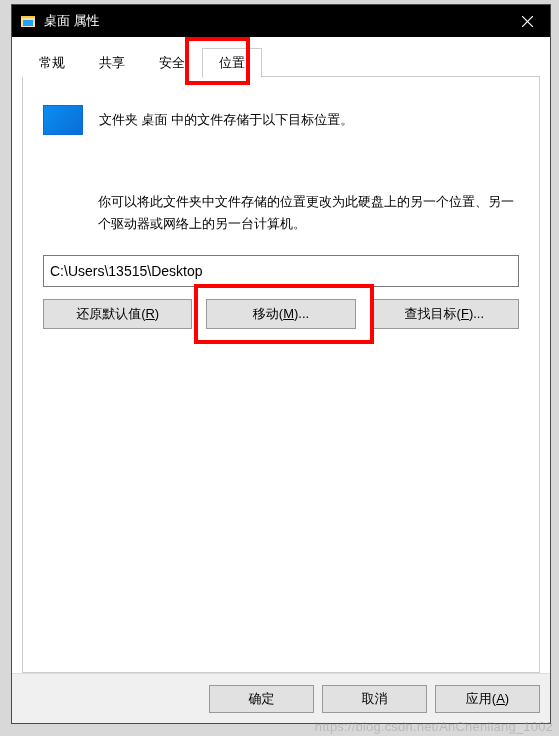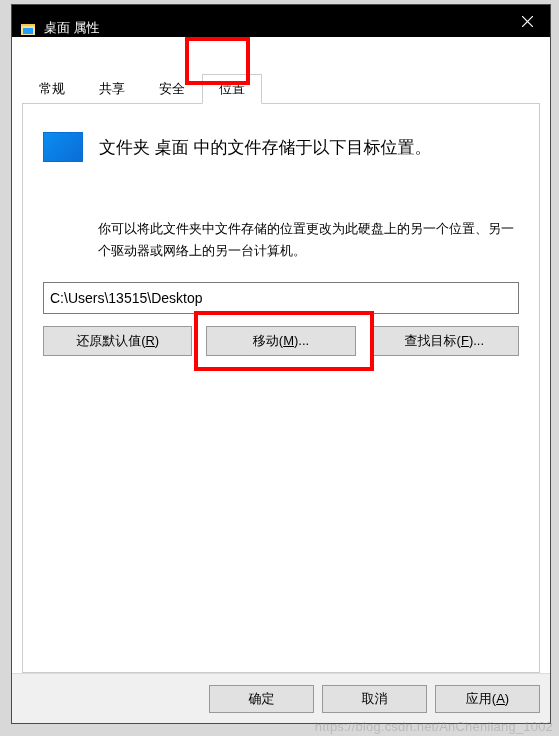--- a/index.html
+++ b/index.html
@@ -23,21 +23,21 @@
       height: 720px;
       background: #ffffff;
       border: 1px solid #4a4a4a;
       display: flex;
       flex-direction: column;
     }
     .titlebar {
       height: 32px;
       background: #000000;
       display: flex;
-      align-items: flex-end;
+      align-items: center;
       padding: 0 0 0 8px;
       color: #ffffff;
       font-size: 13px;
     }
     .titlebar-icon {
       width: 16px;
       height: 16px;
       margin-right: 8px;
       display: inline-block;
     }
@@ -58,24 +58,23 @@
     }
     .content-area {
       flex: 1;
       background: #ffffff;
       padding: 10px 10px 0 10px;
       display: flex;
       flex-direction: column;
     }
     .tabs-row {
       display: flex;
-      align-items: flex-start;
+      align-items: center;
       height: 30px;
       position: relative;
-      margin-top: 27px;
     }
     .tab {
       padding: 5px 16px 5px 16px;
       font-size: 13px;
       color: #000;
       border: 1px solid transparent;
       border-bottom: none;
       cursor: pointer;
       position: relative;
       background: #ffffff;
@@ -113,21 +112,21 @@
     }
     .desktop-icon {
       width: 40px;
       height: 30px;
       background: linear-gradient(135deg, #0b8df2 0%, #0a6dd6 100%);
       margin-right: 16px;
       flex-shrink: 0;
       border: 1px solid #0a6dd6;
     }
     .desc-text {
-      font-size: 17px;
+      font-size: 13px;
       color: #000;
     }
     .info-text {
       font-size: 13px;
       color: #000;
       line-height: 1.7;
       margin-bottom: 20px;
       padding-left: 55px;
     }
     .path-input {

